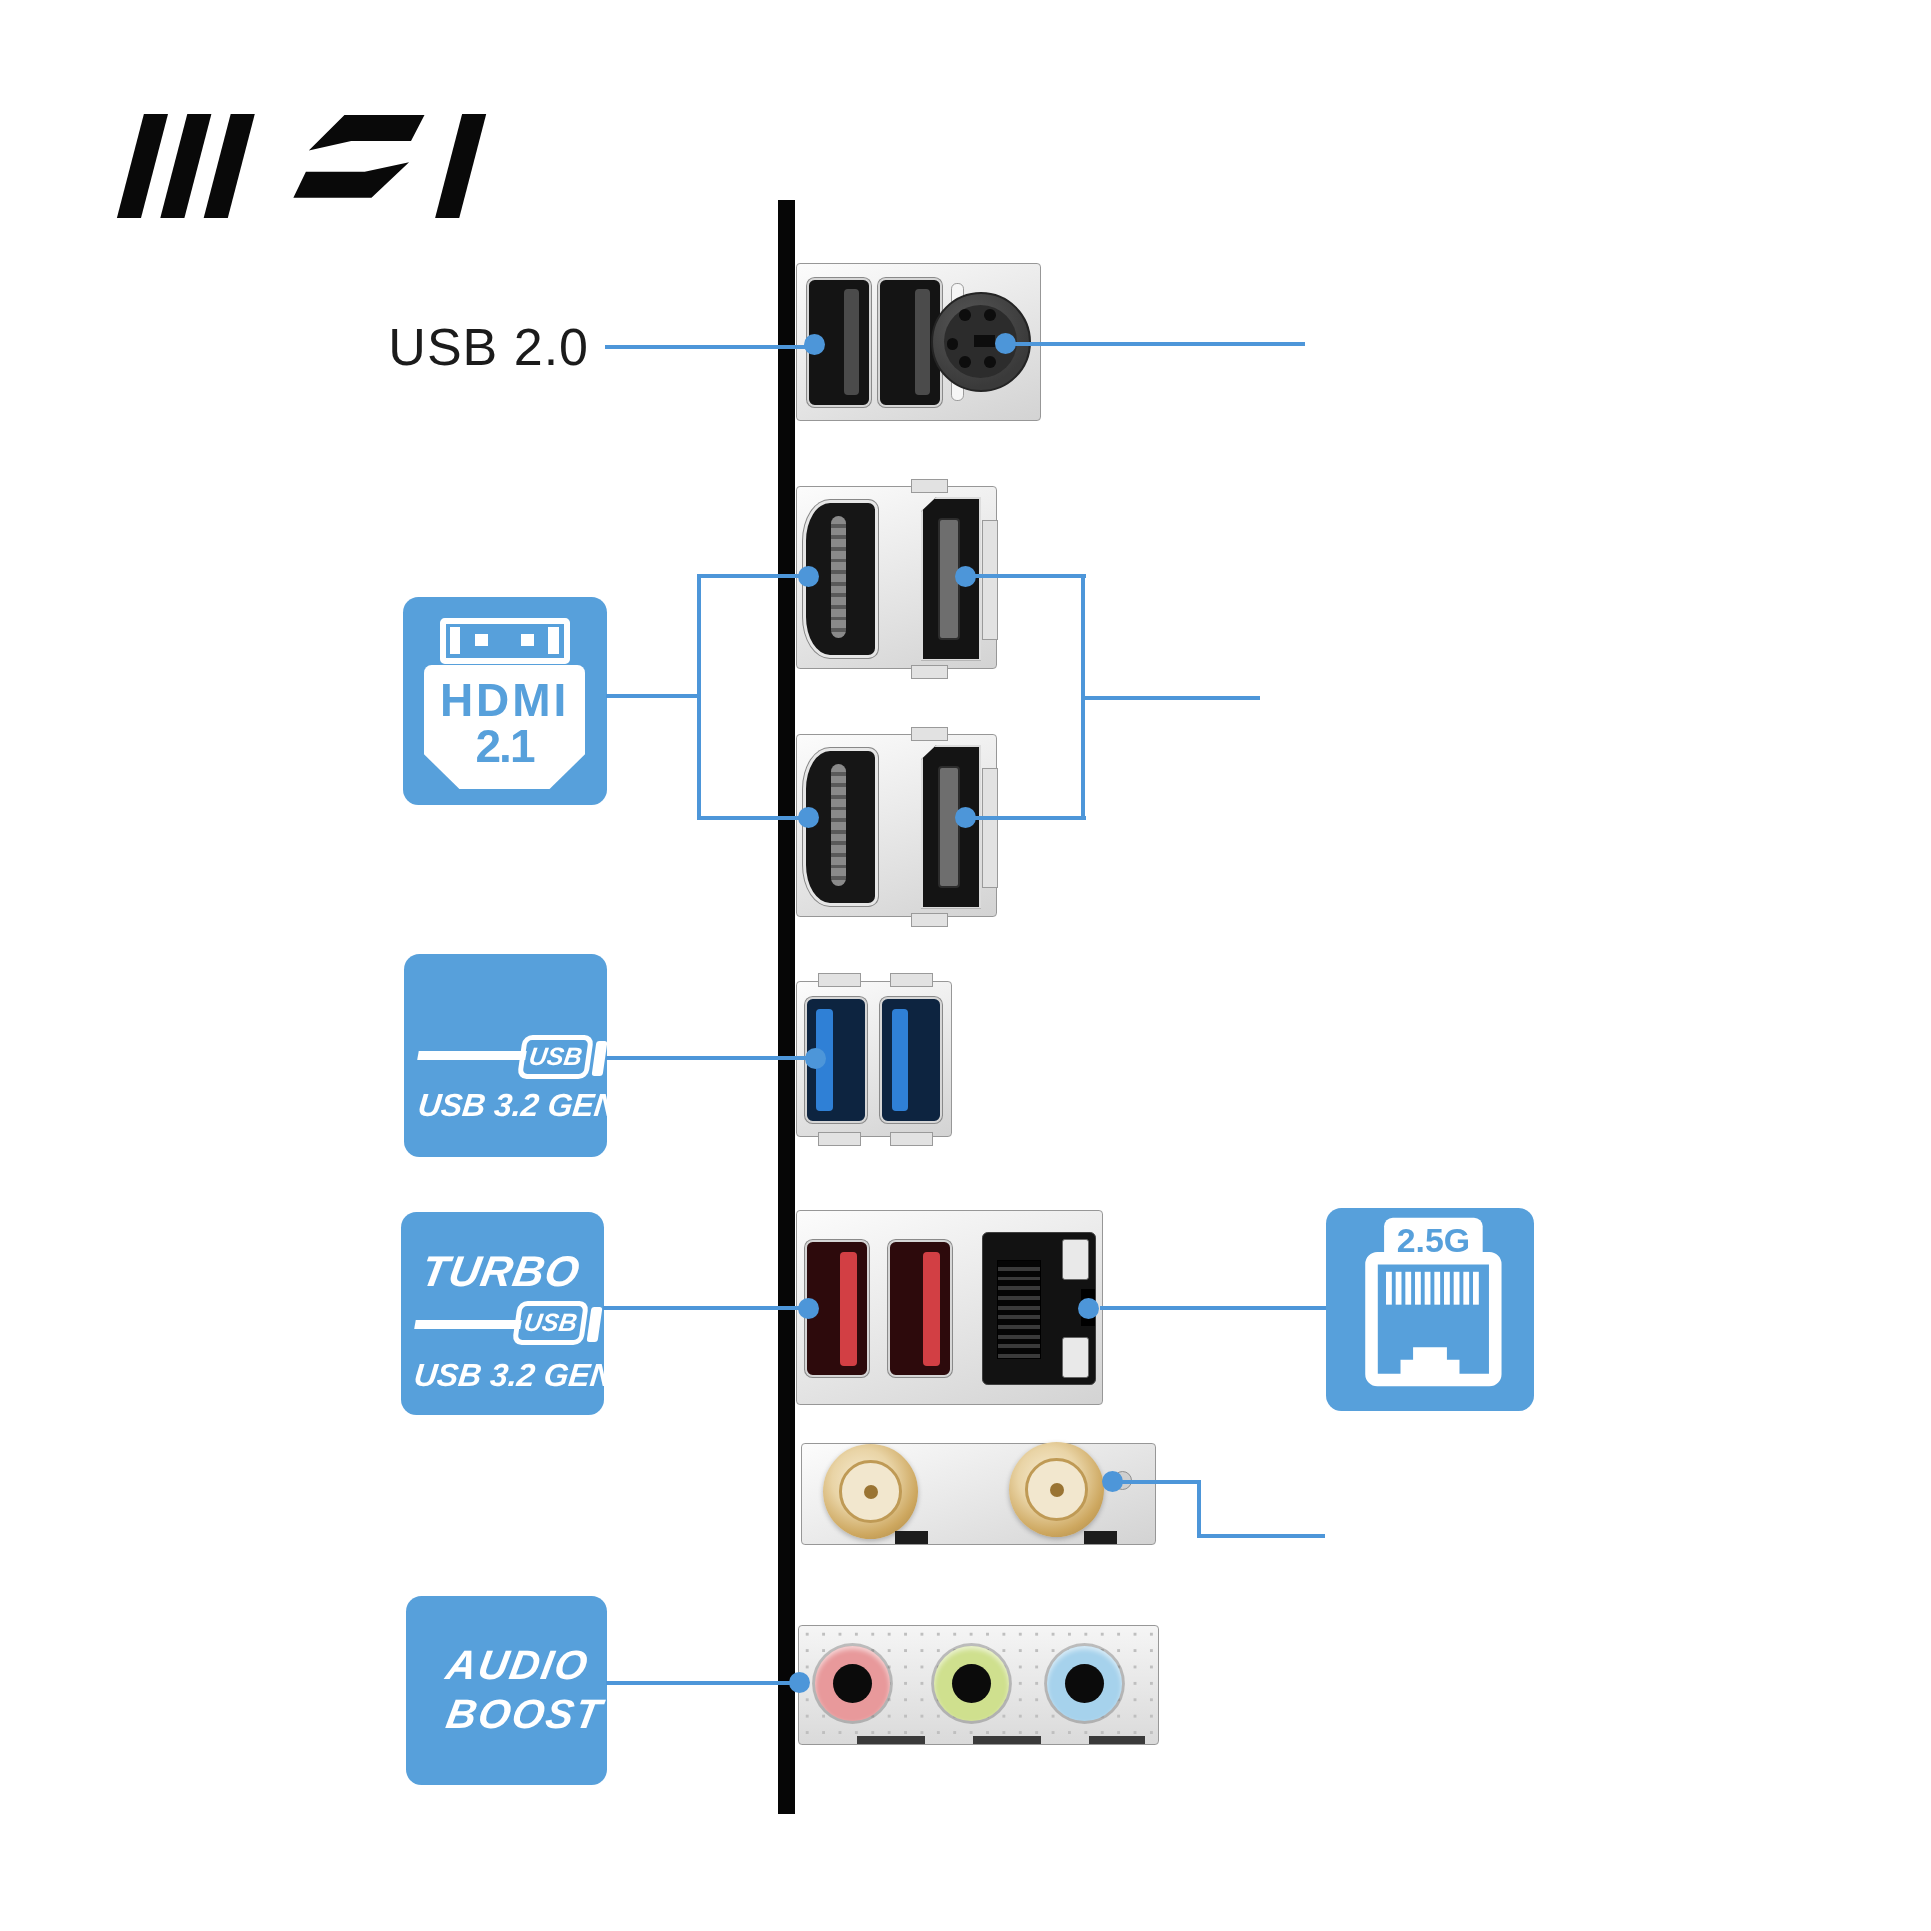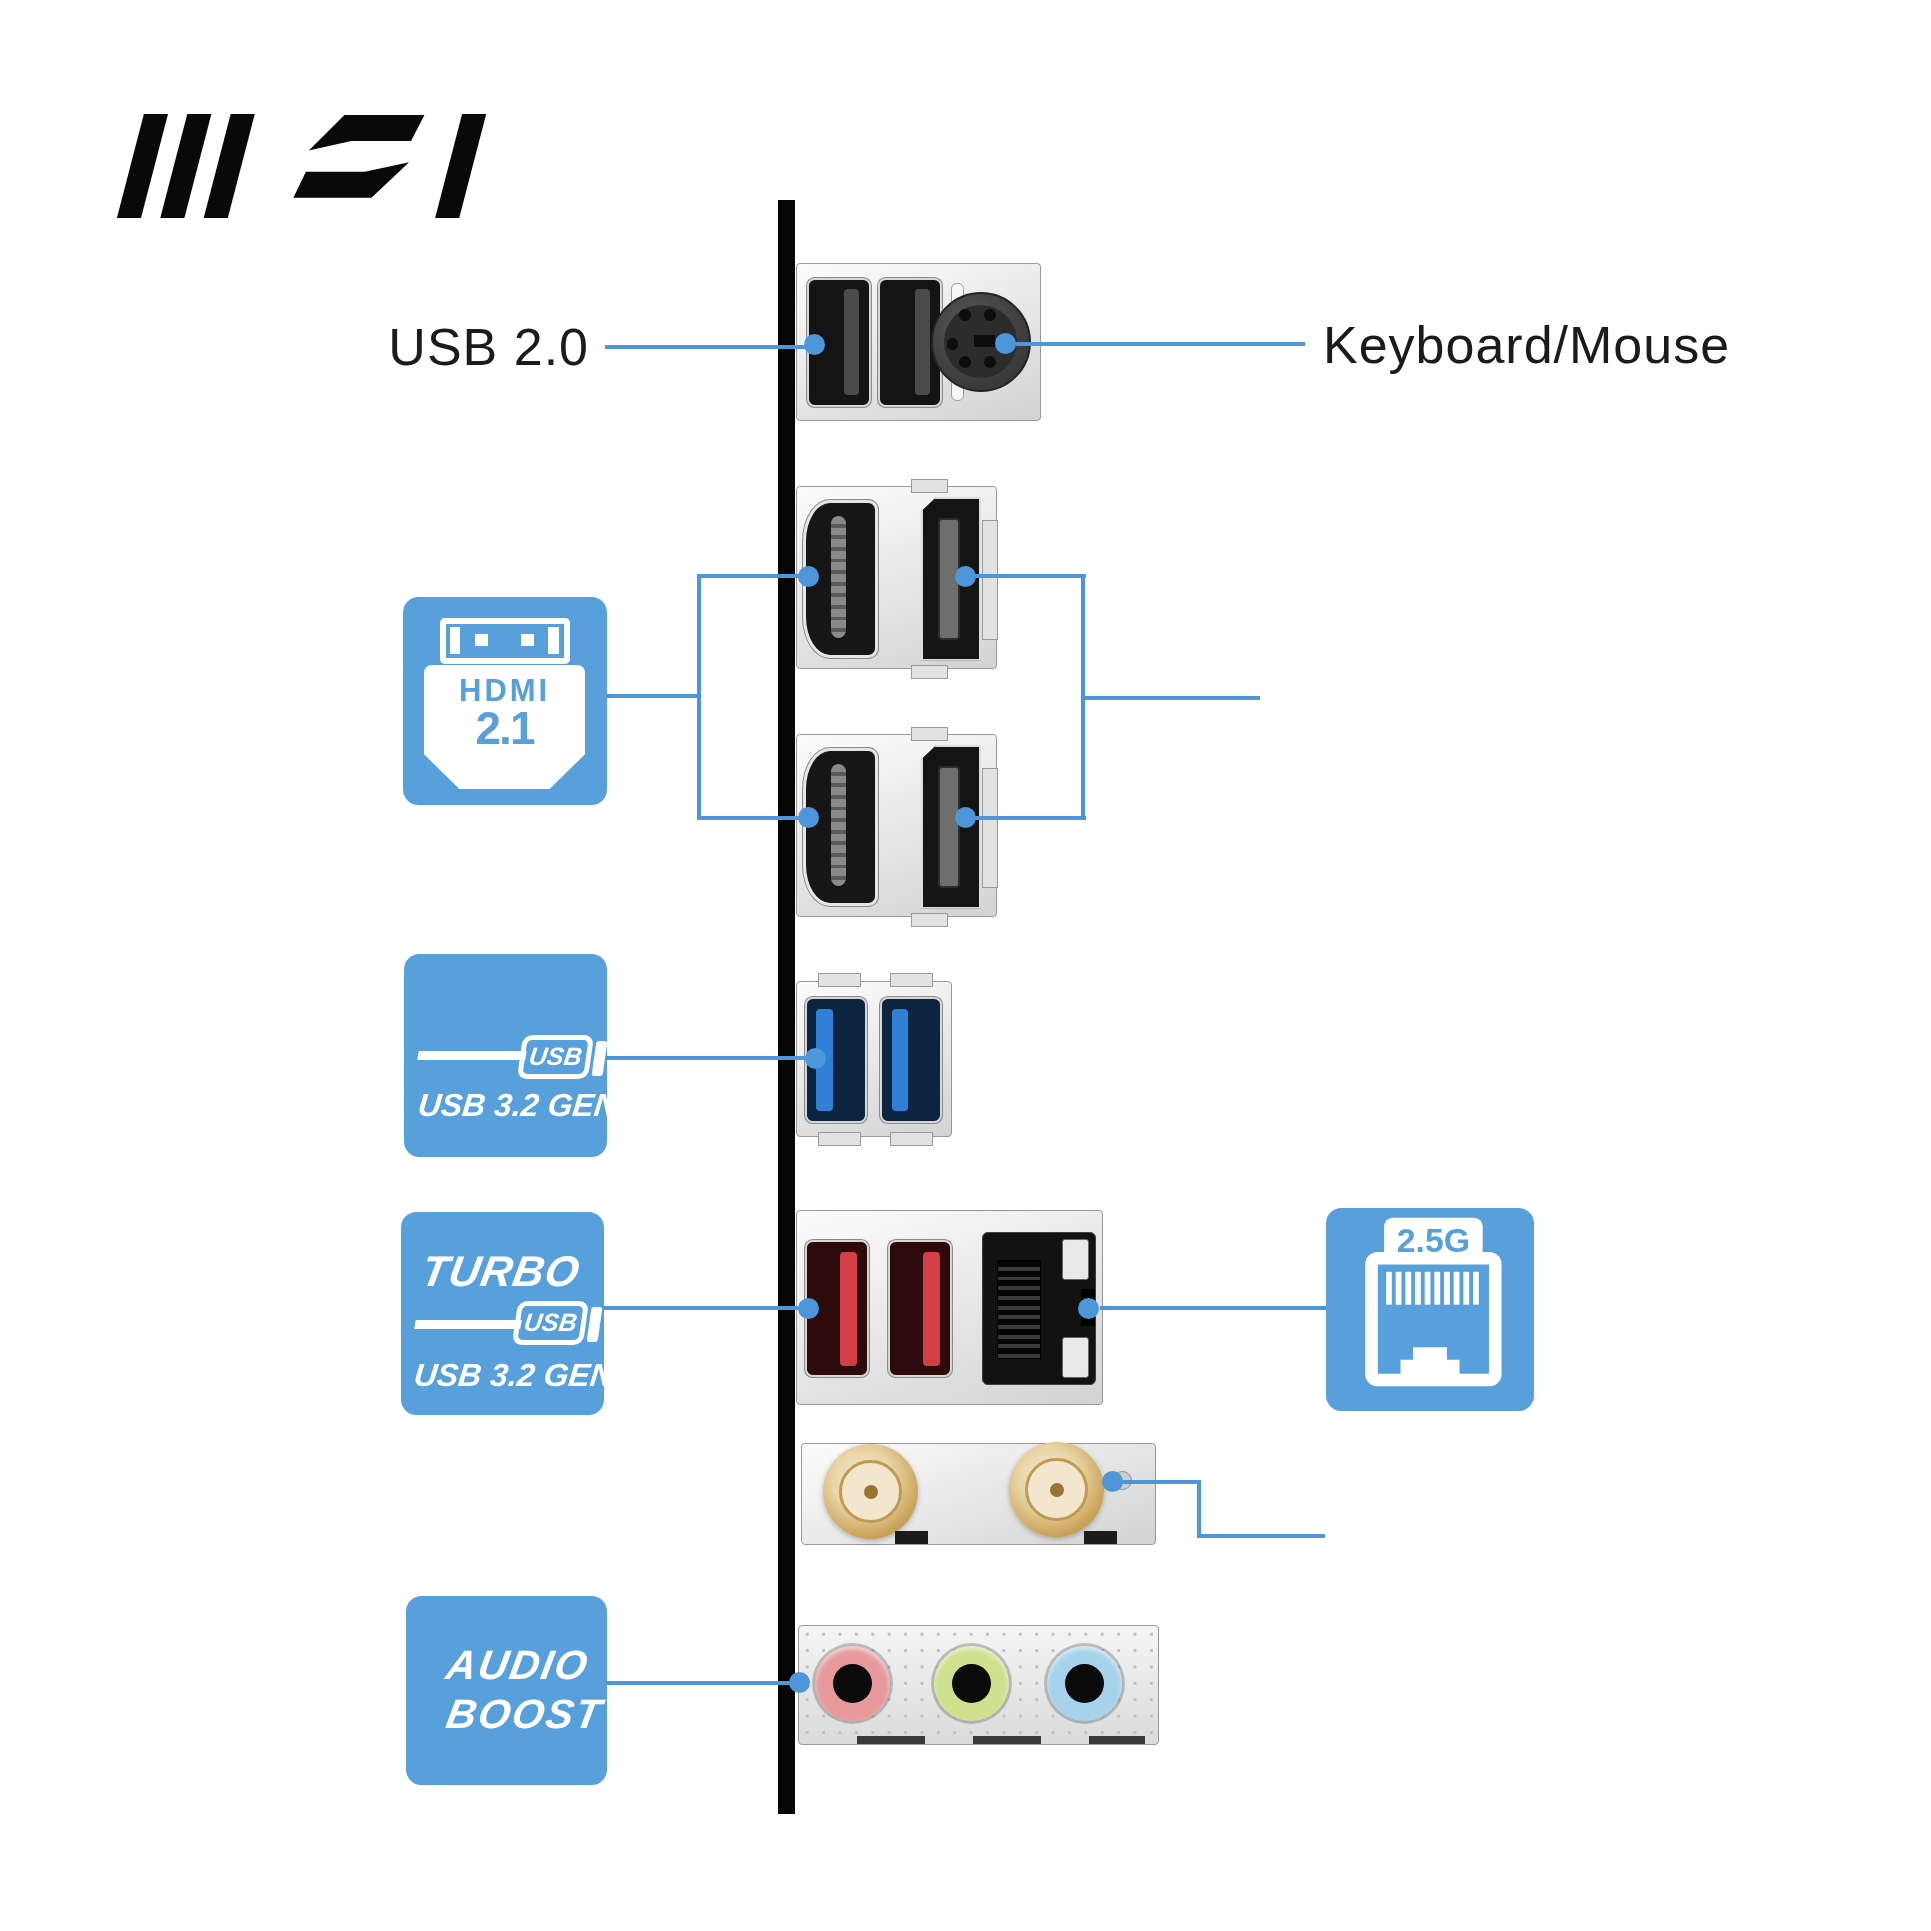--- a/index.html
+++ b/index.html
@@ -65,21 +65,21 @@
                   linear-gradient(#f5f5f5,#dadada);}
   .jack{position:absolute;width:75px;height:75px;border-radius:50%;
         box-shadow:0 0 0 2.9px rgba(90,90,90,.35), inset 0 2.9px 5.8px rgba(255,255,255,.6);}
   .jack .hole{position:absolute;left:24%;top:24%;width:52%;height:52%;background:#0b0b0b;border-radius:50%;}
   
   .hdmi-top{position:absolute;left:37px;top:21px;width:130px;height:46px;border:6.8px solid #fff;
             border-radius:4.8px;box-sizing:border-box;}
   .hdmi-top span{position:absolute;background:#fff;}
   .hdmi-body{position:absolute;left:21px;top:68px;width:161px;height:124px;background:#fff;border-radius:7.7px;
             clip-path:polygon(0 0,100% 0,100% 72%,78% 100%,22% 100%,0 72%);text-align:center;}
-  .hdmi-word{color:var(--badge-blue,#57A0DB);font-weight:bold;font-size:31px;letter-spacing:2.9px;margin-top:7.7px;}
+  .hdmi-word{color:var(--badge-blue,#57A0DB);font-weight:bold;font-size:46px;letter-spacing:2.9px;margin-top:7.7px;}
   .hdmi-ver{color:var(--badge-blue,#57A0DB);font-weight:bold;font-size:46px;line-height:.95;
             letter-spacing:-1.9px;margin-top:-1.9px;}
   .bar{position:absolute;background:#060606;z-index:25;}
   svg text{font-family:"Liberation Sans",sans-serif;}
 </style>
 </head>
 <body>
 
 <div class="canvas">
 
@@ -114,21 +114,20 @@
       <div class="key" style="left:41px;top:41px;"></div>
     </div>
   </div>
 
   <div class="label" style="left:348px;top:317px;width:241px;text-align:right;">USB 2.0</div>
   <div class="hline" style="left:605px;top:345px;width:210px;"></div>
   <div class="dot" style="left:804px;top:334px;"></div>
 
   <div class="dot" style="left:995px;top:333px;"></div>
   <div class="hline" style="left:1006px;top:342px;width:299px;"></div>
-  <div class="label" style="left:1323px;top:315px;">Keyboard/Mouse</div>
 
   <div class="metal" style="left:796px;top:486px;width:201px;height:183px;">
     <div class="hdmiport" style="left:5.8px;top:12.6px;width:75px;height:158px;">
         <div class="pins"></div>
       </div>
     <div class="dpport" style="left:124px;top:9.7px;width:60px;height:164px;">
         <div class="pins"></div>
       </div>
     <div class="tab" style="left:114px;top:-7.7px;width:35px;height:11.6px;"></div>
     <div class="tab" style="left:114px;top:178px;width:35px;height:11.6px;"></div>

